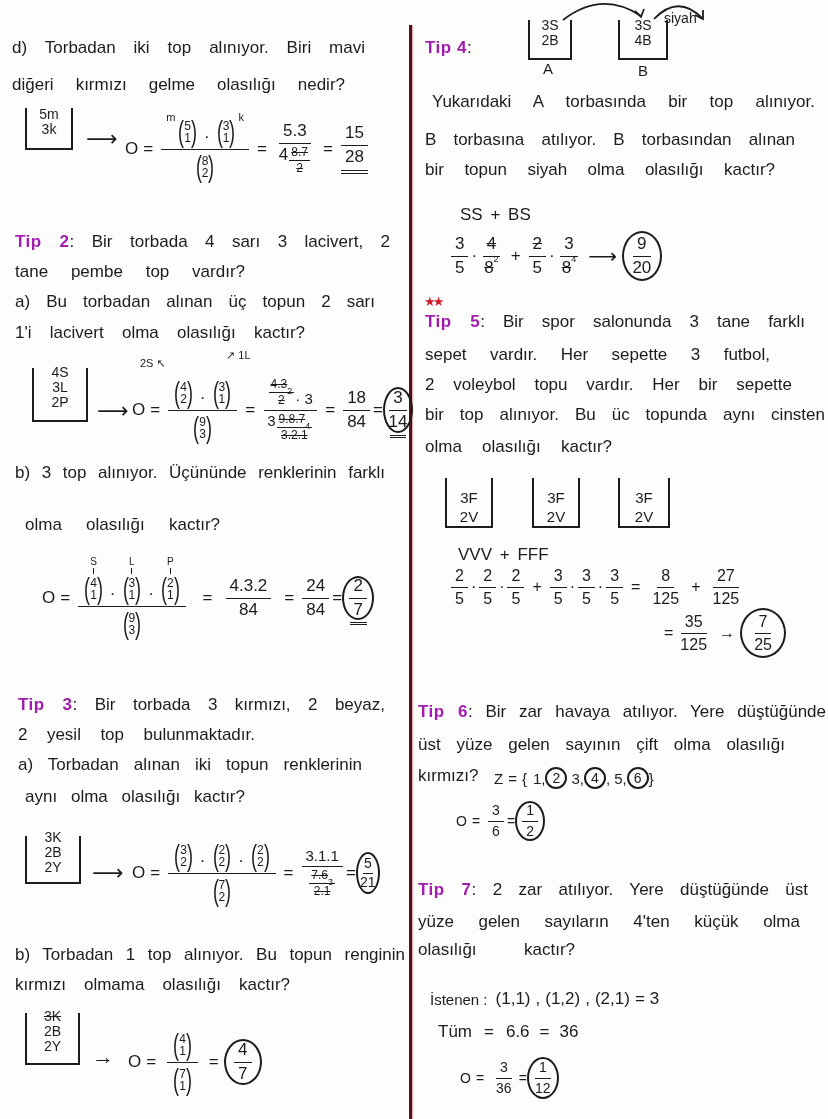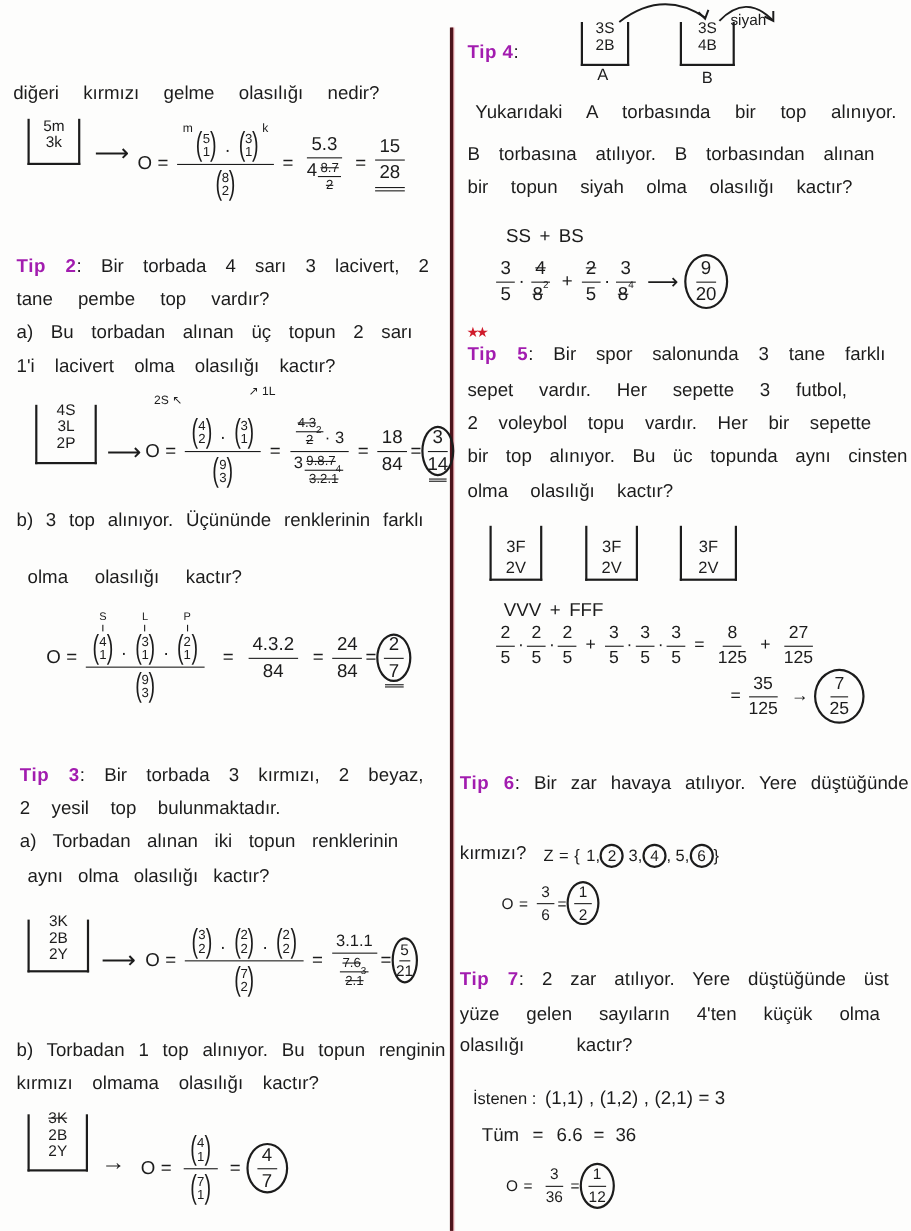--- a/index.html
+++ b/index.html
@@ -41,20 +41,21 @@
 .note{position:absolute;font-size:11px}
 .sm-txt{font-size:15px}
 </style>
 </head>
 <body>
 
 <div id="page">
 
   <div class="divider"></div>
 
+  <div class="ln" style="left:12px;top:37px;width:353px"><span>d)</span> <span>Torbadan iki top alınıyor. Biri mavi</span></div>
   <div class="ln" style="left:12px;top:74px;width:333px">diğeri kırmızı gelme olasılığı nedir?</div>
   <div class="bag" style="left:25px;top:108px;width:48px;height:42px">
     <span>5m</span>
     <span>3k</span>
   </div>
   <span class="arrow" style="left:86px;top:128px">⟶</span>
   <div class="row" style="left:125px;top:106px;height:86px">
     <span>O</span>
     <span class="op">=</span>
     <span class="frac">
@@ -475,20 +476,21 @@
     <span class="op">→</span>
     <span class="circ" style="width:46px;height:50px">
       <span class="frac">
           <span class="n">7</span>
           <span class="d">25</span>
         </span>
     </span>
   </div>
 
   <div class="ln" style="left:418px;top:701px;width:408px"><span class="tip">Tip 6</span><span>:</span> <span>Bir zar havaya atılıyor. Yere düştüğünde</span></div>
+  <div class="ln" style="left:418px;top:734px;width:367px">üst yüze gelen sayının çift olma olasılığı</div>
   <div class="ln nj" style="left:418px;top:765px;width:70px">kırmızı?</div>
   <div class="row" style="left:494px;top:765px;height:26px;font-size:15px">
     <span>Z</span>
     <span class="op">=</span>
     <span style="margin-right:6px">{</span>
     <span>1</span>
       <span>,</span>
     <span class="circ c-sm">2</span>
     <span style="margin-left:4px">3</span>
       <span>,</span>

